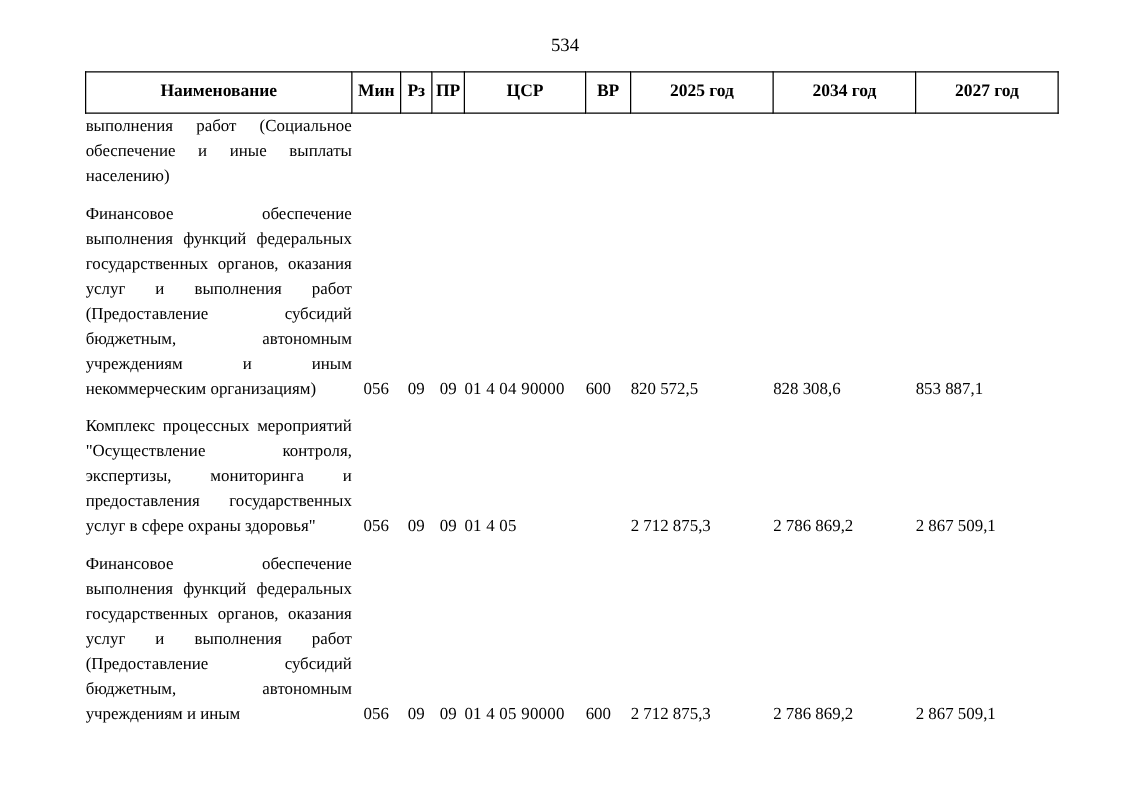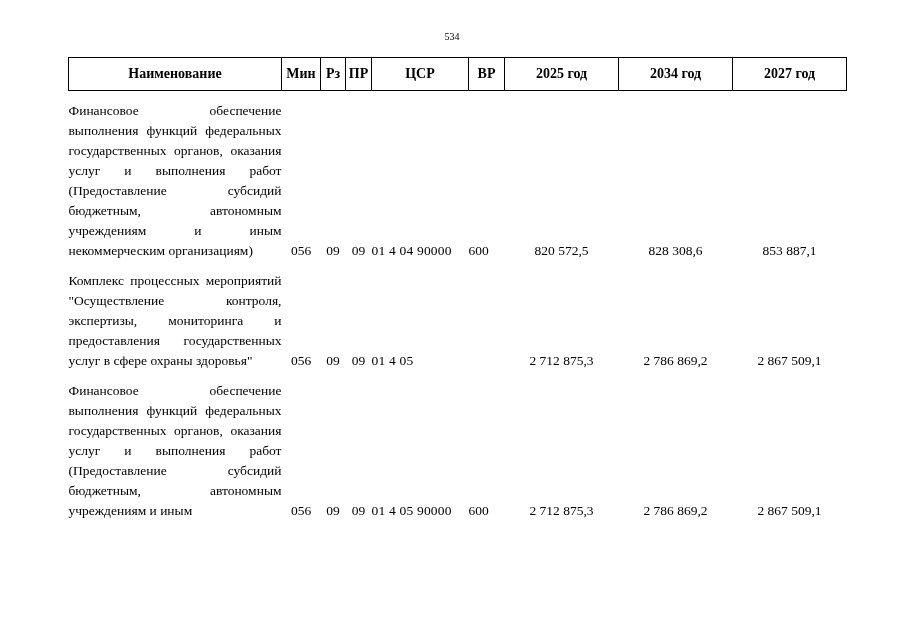--- a/index.html
+++ b/index.html
@@ -16,21 +16,21 @@
     overflow: hidden;
   }
 
   
   .page-number {
     position: absolute;
     top: 28px;
     left: 0;
     width: 904px;
     text-align: center;
-    font-size: 10px;
+    font-size: 15px;
     line-height: 18px;
   }
 
   
   .table-wrap {
     position: absolute;
     left: 68px;
     top: 57px;
     width: 778px;
   }
@@ -83,21 +83,20 @@
   }
   td.csr-cell {
     text-align: left;
     white-space: nowrap;
     letter-spacing: 0.2px;
   }
   td.vr-cell {
     white-space: nowrap;
   }
   td.value-cell {
-    text-align: center;
     white-space: nowrap;
   }
 
   
   tr.body-row > td {
     padding-bottom: 0;
   }
   tr.spacer-row > td {
     height: 10px;
     line-height: 10px;
@@ -142,20 +141,33 @@
         <th>ПР</th>
         <th>ЦСР</th>
         <th>ВР</th>
         <th>2025 год</th>
         <th>2034 год</th>
         <th>2027 год</th>
       </tr>
     </thead>
     <tbody>
 
+      <tr class="body-row">
+        <td class="name-cell">
+            <span class="para">выполнения работ (Социальное обеспечение и иные выплаты населению)</span>
+          </td>
+        <td class="code-cell"></td>
+        <td class="code-cell"></td>
+        <td class="code-cell"></td>
+        <td class="csr-cell"></td>
+        <td class="vr-cell"></td>
+        <td class="value-cell"></td>
+        <td class="value-cell"></td>
+        <td class="value-cell"></td>
+      </tr>
       <tr class="spacer-row">
           <td colspan="9"></td>
         </tr>
 
       <tr class="body-row">
         <td class="name-cell">
             <span class="para">Финансовое обеспечение выполнения функций федеральных государственных органов, оказания услуг и выполнения работ (Предоставление субсидий бюджетным, автономным учреждениям и иным некоммерческим организациям)</span>
           </td>
         <td class="code-cell">056</td>
         <td class="code-cell">09</td>

